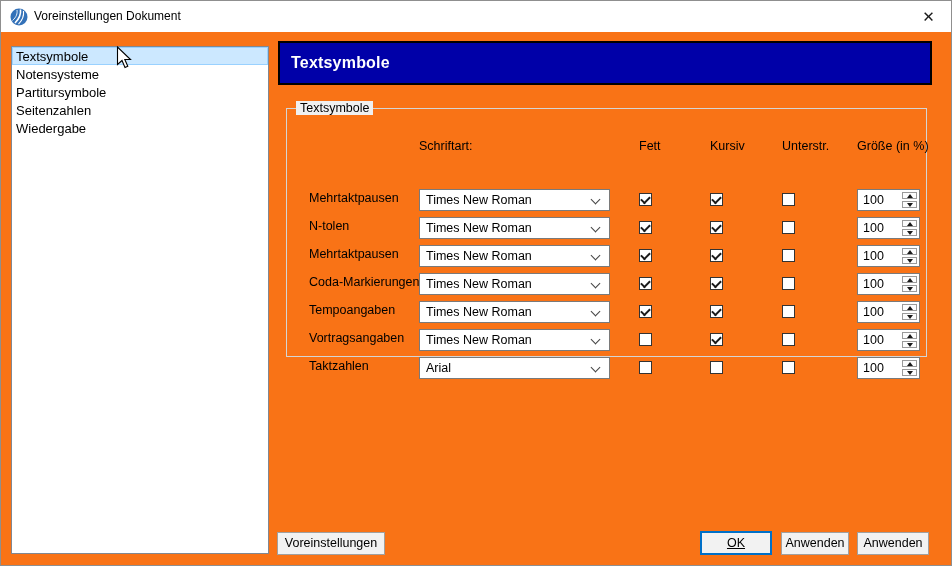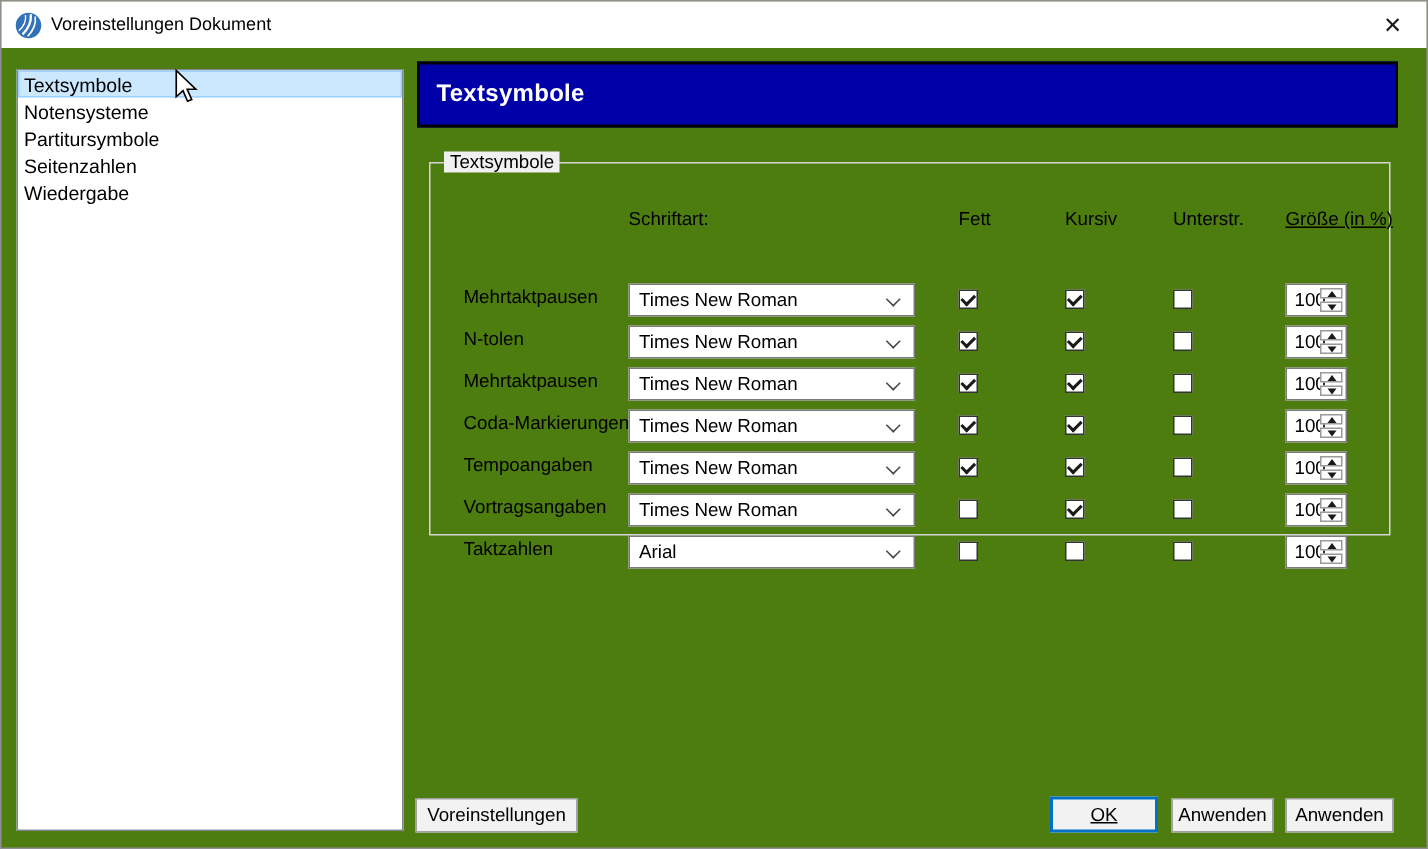--- a/index.html
+++ b/index.html
@@ -3,21 +3,21 @@
 <meta charset="utf-8">
 <style>
   html,body{margin:0;padding:0;}
   body{
     width:952px;height:566px;position:relative;overflow:hidden;
     font-family:"Liberation Sans","DejaVu Sans",sans-serif;
     background:#d8d8d8;
   }
   .window{
     position:absolute;left:0;top:0;width:950px;height:564px;
-    border:1px solid #8f8f8f;background:#4d7c0f;
+    border:1px solid #8f8f8f;background:#f97316;
   }
   
   .titlebar{
     position:absolute;left:0;top:0;right:0;height:31px;background:#ffffff;
   }
   .app-icon{position:absolute;left:9px;top:7px;width:18px;height:18px;}
   .title-text{
     position:absolute;left:33px;top:0;height:31px;line-height:31px;
     font-size:12px;color:#000;white-space:nowrap;
   }
@@ -58,21 +58,21 @@
     position:absolute;left:9px;top:-8px;background:#f0f0f0;
     padding:0 4px;font-size:12.5px;color:#000;
   }
   
   .col-headers{position:absolute;left:0;top:30px;right:0;height:16px;font-size:12.5px;color:#000;}
   .col-headers span{position:absolute;white-space:nowrap;}
   .ch-font{left:132px;}
   .ch-bold{left:352px;}
   .ch-italic{left:423px;}
   .ch-underline{left:495px;}
-  .ch-size{left:570px;text-decoration:underline;}
+  .ch-size{left:570px;}
   
   .rows{position:absolute;left:0;top:49px;right:0;margin-top:28px;}
   .font-row{position:relative;height:28px;}
   .row-label{
     position:absolute;left:22px;top:5px;font-size:12.5px;color:#000;white-space:nowrap;
   }
   .combo{
     position:absolute;left:132px;top:3px;width:191px;height:22px;
     background:#ffffff;border:1px solid #7a7a7a;box-sizing:border-box;
   }
@@ -90,21 +90,21 @@
   }
   .cb-bold{left:352px;}
   .cb-italic{left:423px;}
   .cb-underline{left:495px;}
   .checkbox.checked::after{
     content:'';position:absolute;left:1px;top:2px;width:7px;height:4px;
     border-left:2px solid #1a1a1a;border-bottom:2px solid #1a1a1a;
     transform:rotate(-45deg);
   }
   .spinner{
-    position:absolute;left:570px;top:3px;width:41px;height:22px;
+    position:absolute;left:570px;top:3px;width:63px;height:22px;
     background:#ffffff;border:1px solid #7a7a7a;box-sizing:border-box;
   }
   .spin-text{
     position:absolute;left:5px;top:0;line-height:20px;font-size:12.5px;color:#000;
   }
   .spin-buttons{
     position:absolute;right:2px;top:2px;width:15px;height:16px;
     display:flex;flex-direction:column;justify-content:space-between;
   }
   .spin-btn{

